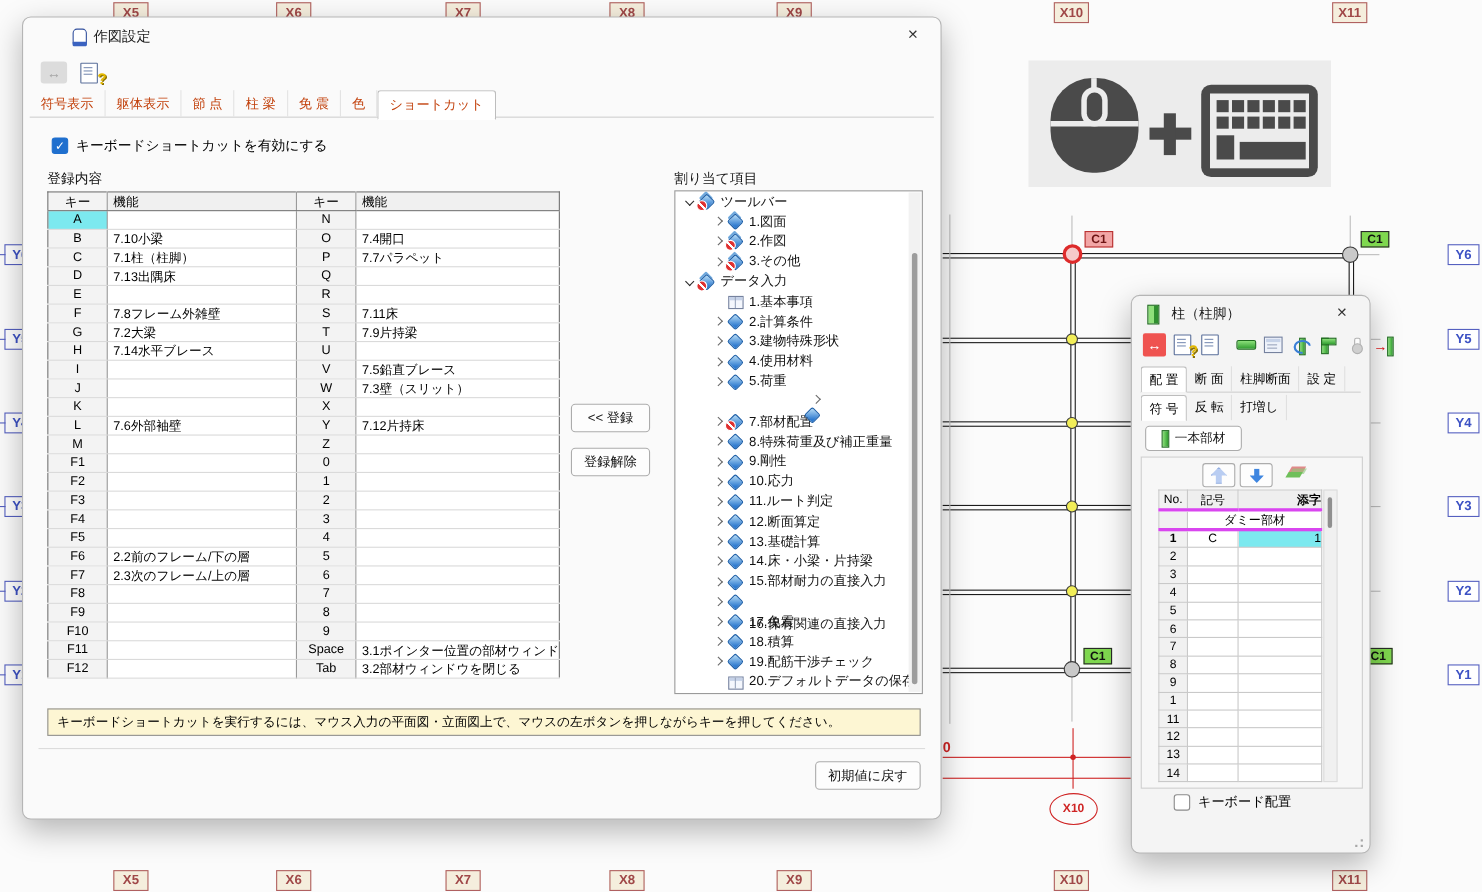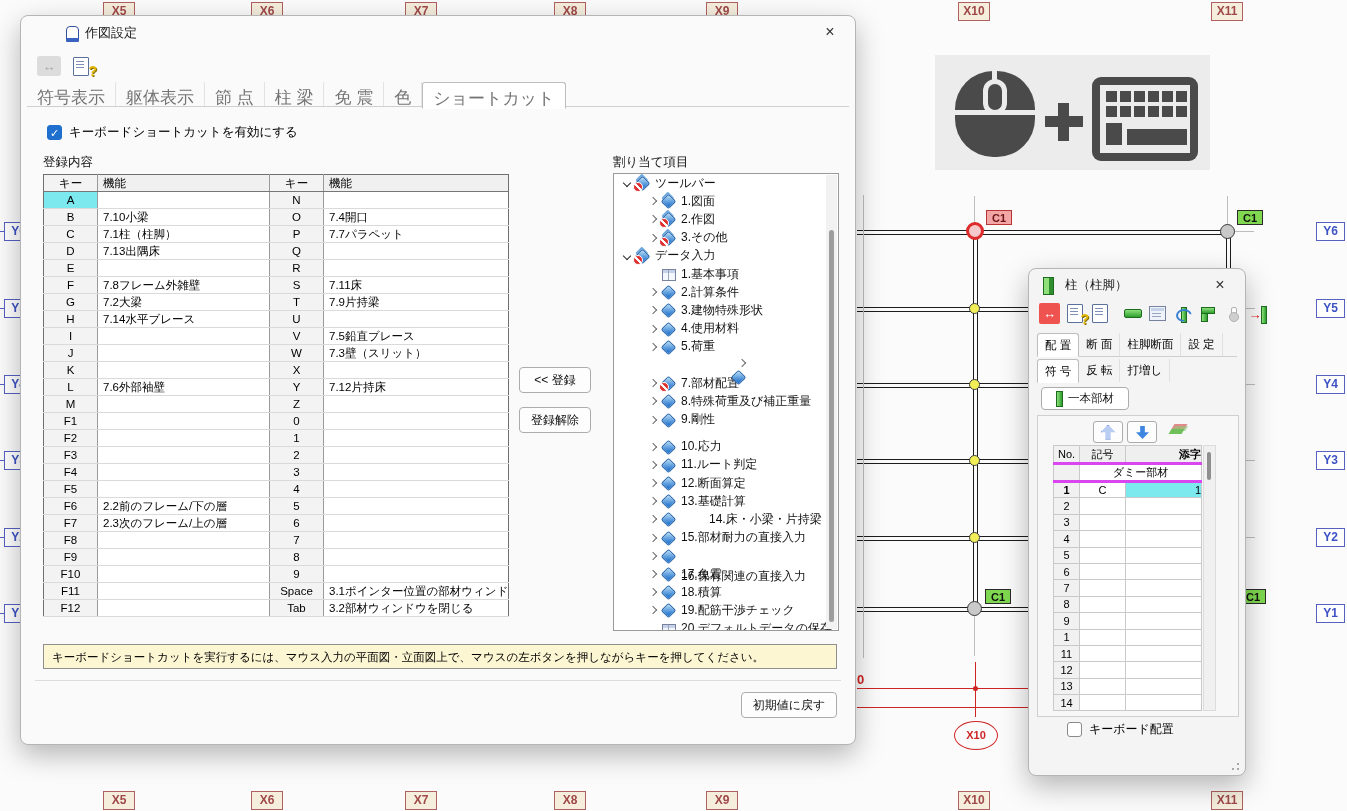--- a/index.html
+++ b/index.html
@@ -55,21 +55,21 @@
   .mini-toolbar{position:absolute;left:16px;top:40px;display:flex;gap:8px;}
   .tool-ico{width:24px;height:20px;border-radius:3px;display:flex;align-items:center;justify-content:center;
             font-size:13px;position:relative;}
   .tool-ico.disabled{background:#dcdcdc;color:#a7a7a7;}
   .doc-ico{width:14px;height:17px;background:#fff;border:1px solid #5a6f9a;border-radius:1px;position:relative;}
   .doc-ico::before{content:"";position:absolute;left:2px;top:3px;width:8px;height:1px;background:#7d90b5;
         box-shadow:0 3px 0 #7d90b5,0 6px 0 #7d90b5;}
   .doc-q{position:absolute;right:-4px;bottom:-3px;color:#e3b800;font-weight:bold;font-size:14px;
         text-shadow:1px 1px 0 #8a7000;}
   .tabs{position:absolute;left:6px;top:66px;right:6px;height:24px;border-bottom:1px solid #cfcfcf;
-        display:flex;font-size:17px;color:#737373;}
+        display:flex;font-size:12px;color:#c2410c;}
   .tab{padding:4px 10px 0 10px;height:20px;border-right:1px solid #e3e3e3;cursor:pointer;white-space:nowrap;}
   .tab.active{background:#fff;border:1px solid #bdbdbd;border-bottom:1px solid #fff;
         border-radius:3px 3px 0 0;margin-bottom:-1px;height:21px;}
   .checkline{position:absolute;left:26px;top:108px;display:flex;align-items:center;gap:7px;font-size:12.5px;}
   .chk{width:15px;height:15px;border-radius:3px;box-sizing:border-box;cursor:pointer;}
   .chk.on{background:#1f6fce;color:#fff;font-size:11px;line-height:15px;text-align:center;border:1px solid #1f6fce;}
   .chk.off{background:#fff;border:1px solid #8a8a8a;}
   .sec-label{position:absolute;font-size:12.5px;color:#111;}
 
   
@@ -578,21 +578,21 @@
         </div>
         <div style="overflow: hidden; text-overflow: clip;">8.特殊荷重及び補正重量</div>
       </div>
       <div class="tree-row" style="padding-left: 28px;">
         <div class="chev r"></div>
         <div class="t-icon ">
           <div class="dia"></div>
         </div>
         <div style="overflow: hidden; text-overflow: clip;">9.剛性</div>
       </div>
-      <div class="tree-row" style="padding-left: 28px; margin-top: 9px;">
+      <div class="tree-row" style="padding-left: 28px;">
         <div class="chev r"></div>
         <div class="t-icon ">
           <div class="dia"></div>
         </div>
         <div style="overflow: hidden; text-overflow: clip;">10.応力</div>
       </div>
       <div class="tree-row" style="padding-left: 28px;">
         <div class="chev r"></div>
         <div class="t-icon ">
           <div class="dia"></div>
@@ -611,21 +611,21 @@
         <div class="t-icon ">
           <div class="dia"></div>
         </div>
         <div style="overflow: hidden; text-overflow: clip;">13.基礎計算</div>
       </div>
       <div class="tree-row" style="padding-left: 28px;">
         <div class="chev r"></div>
         <div class="t-icon ">
           <div class="dia"></div>
         </div>
-        <div style="overflow: hidden; text-overflow: clip; margin-left: 28px;">14.床・小梁・片持梁</div>
+        <div style="overflow: hidden; text-overflow: clip;">14.床・小梁・片持梁</div>
       </div>
       <div class="tree-row" style="padding-left: 28px;">
         <div class="chev r"></div>
         <div class="t-icon ">
           <div class="dia"></div>
         </div>
         <div style="overflow: hidden; text-overflow: clip;">15.部材耐力の直接入力</div>
       </div>
       <div class="tree-row" style="padding-left: 28px;">
         <div class="chev r"></div>

